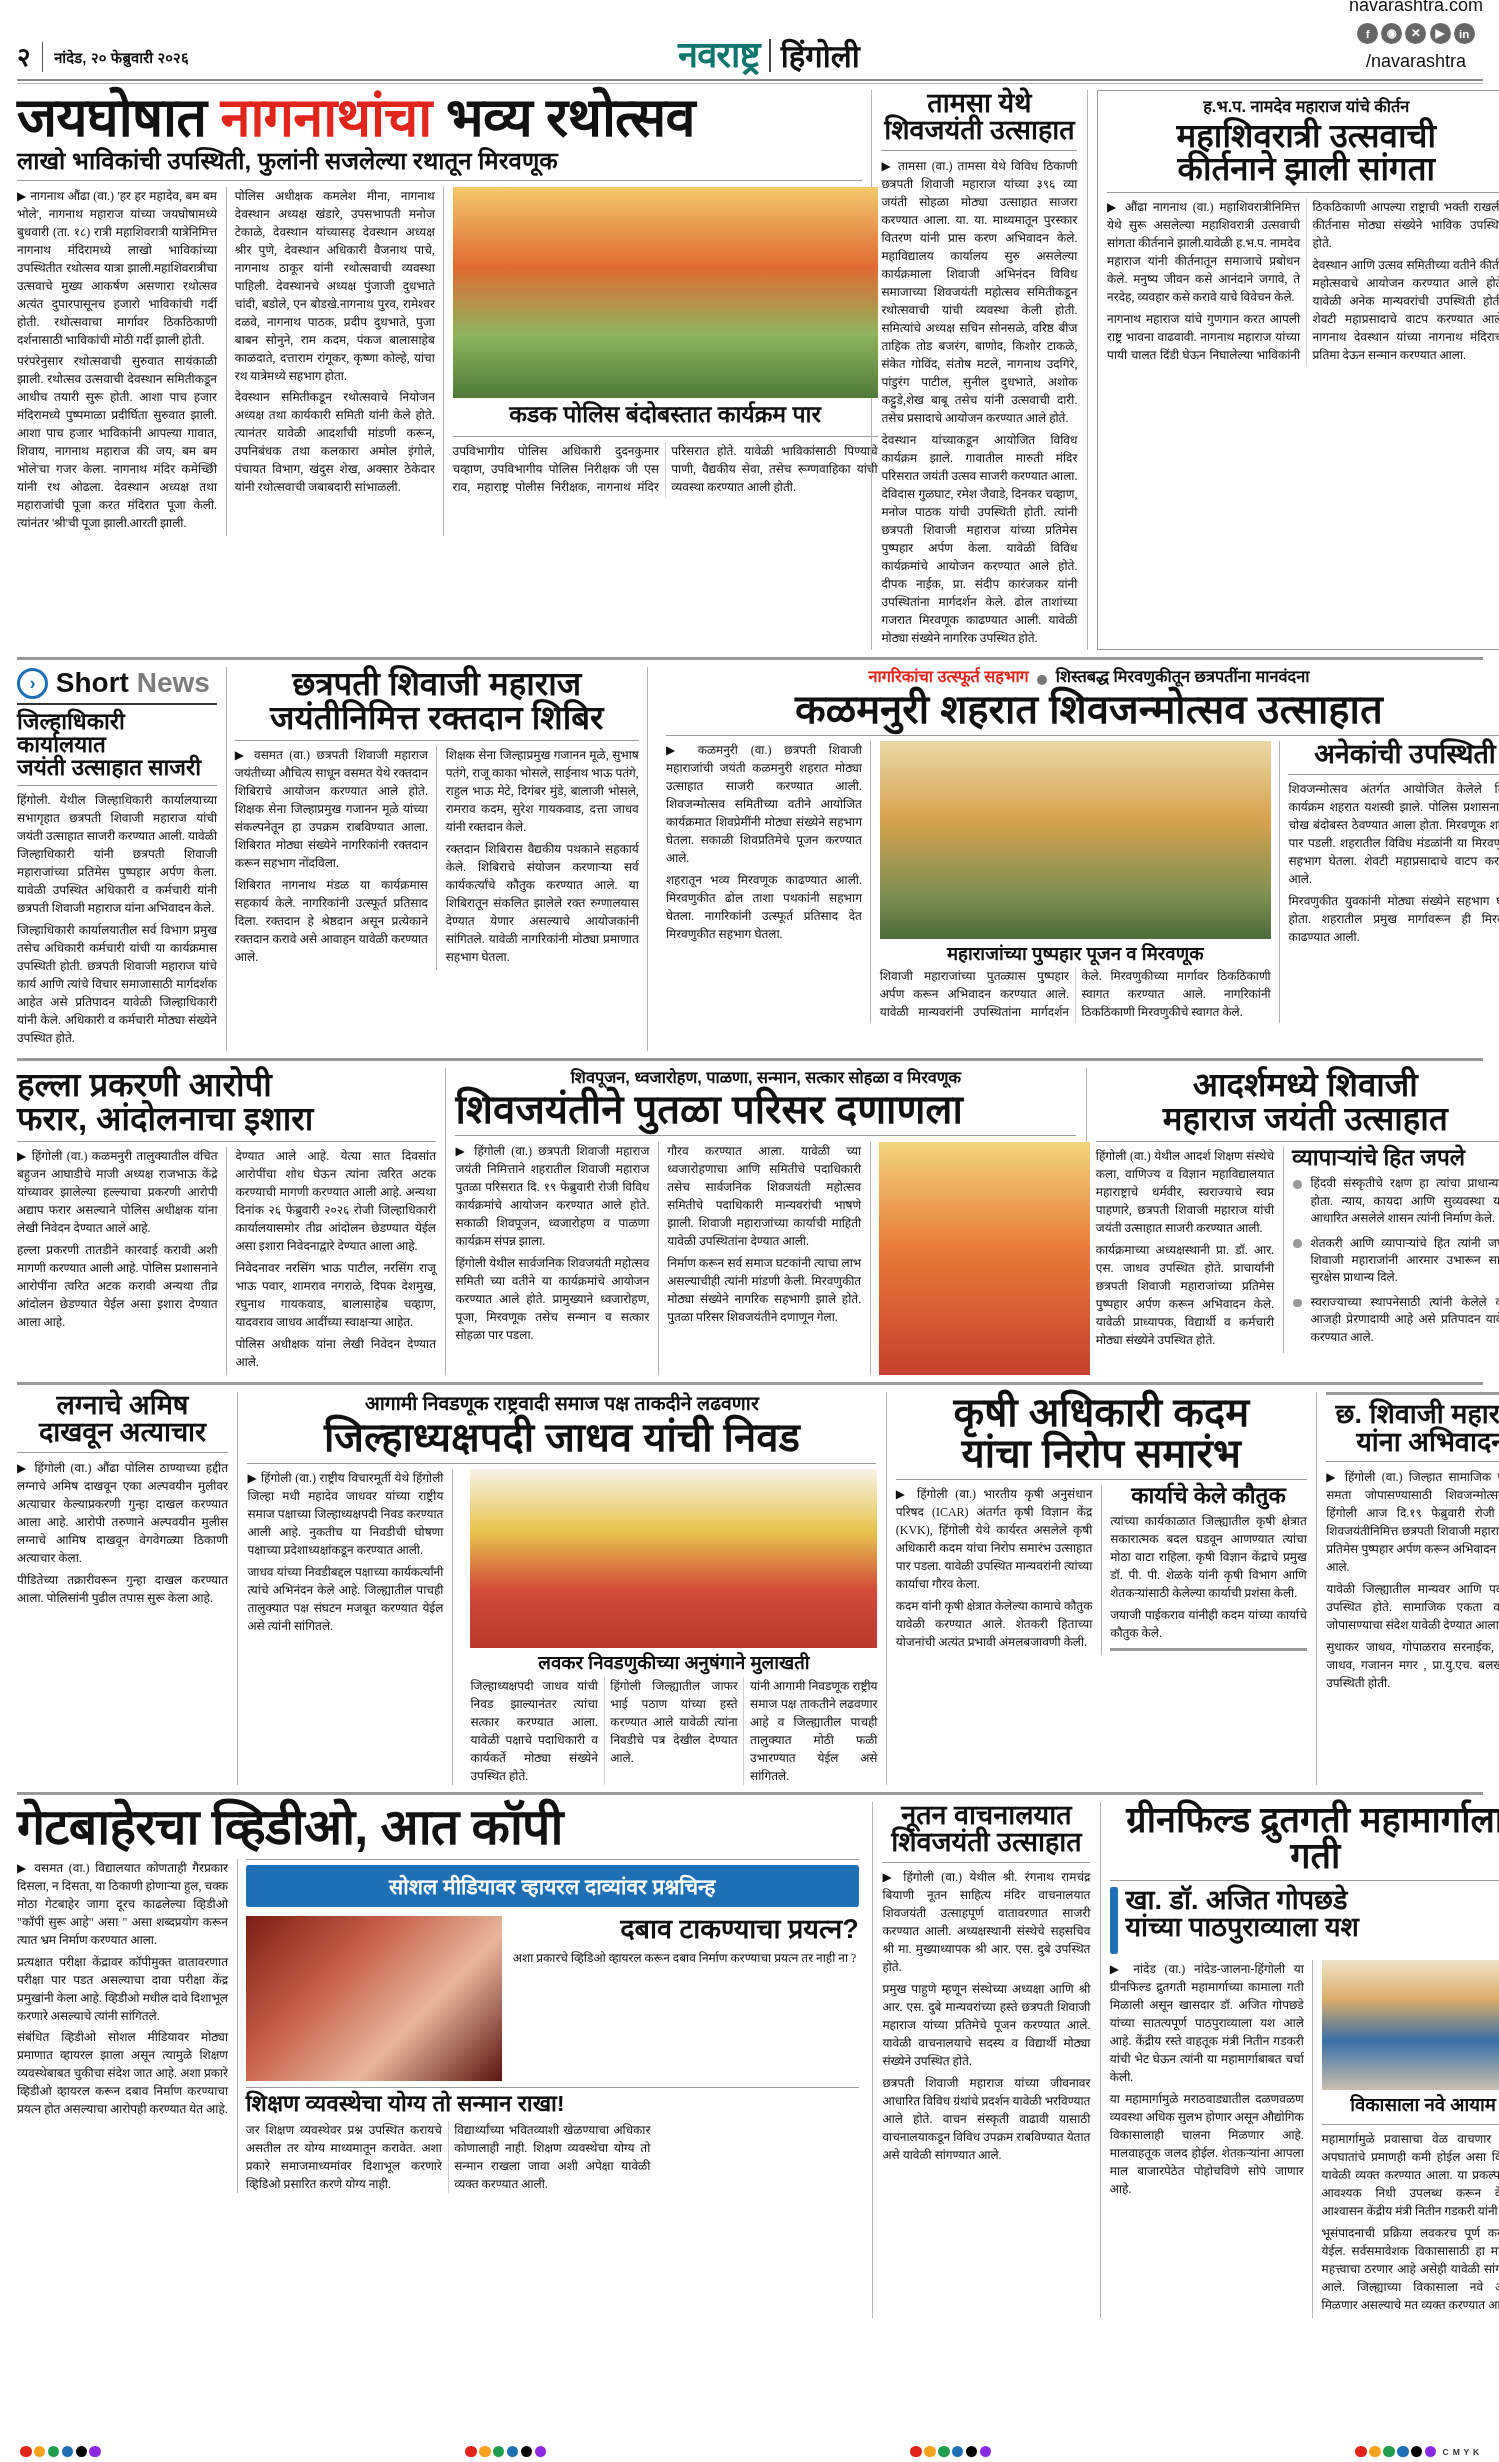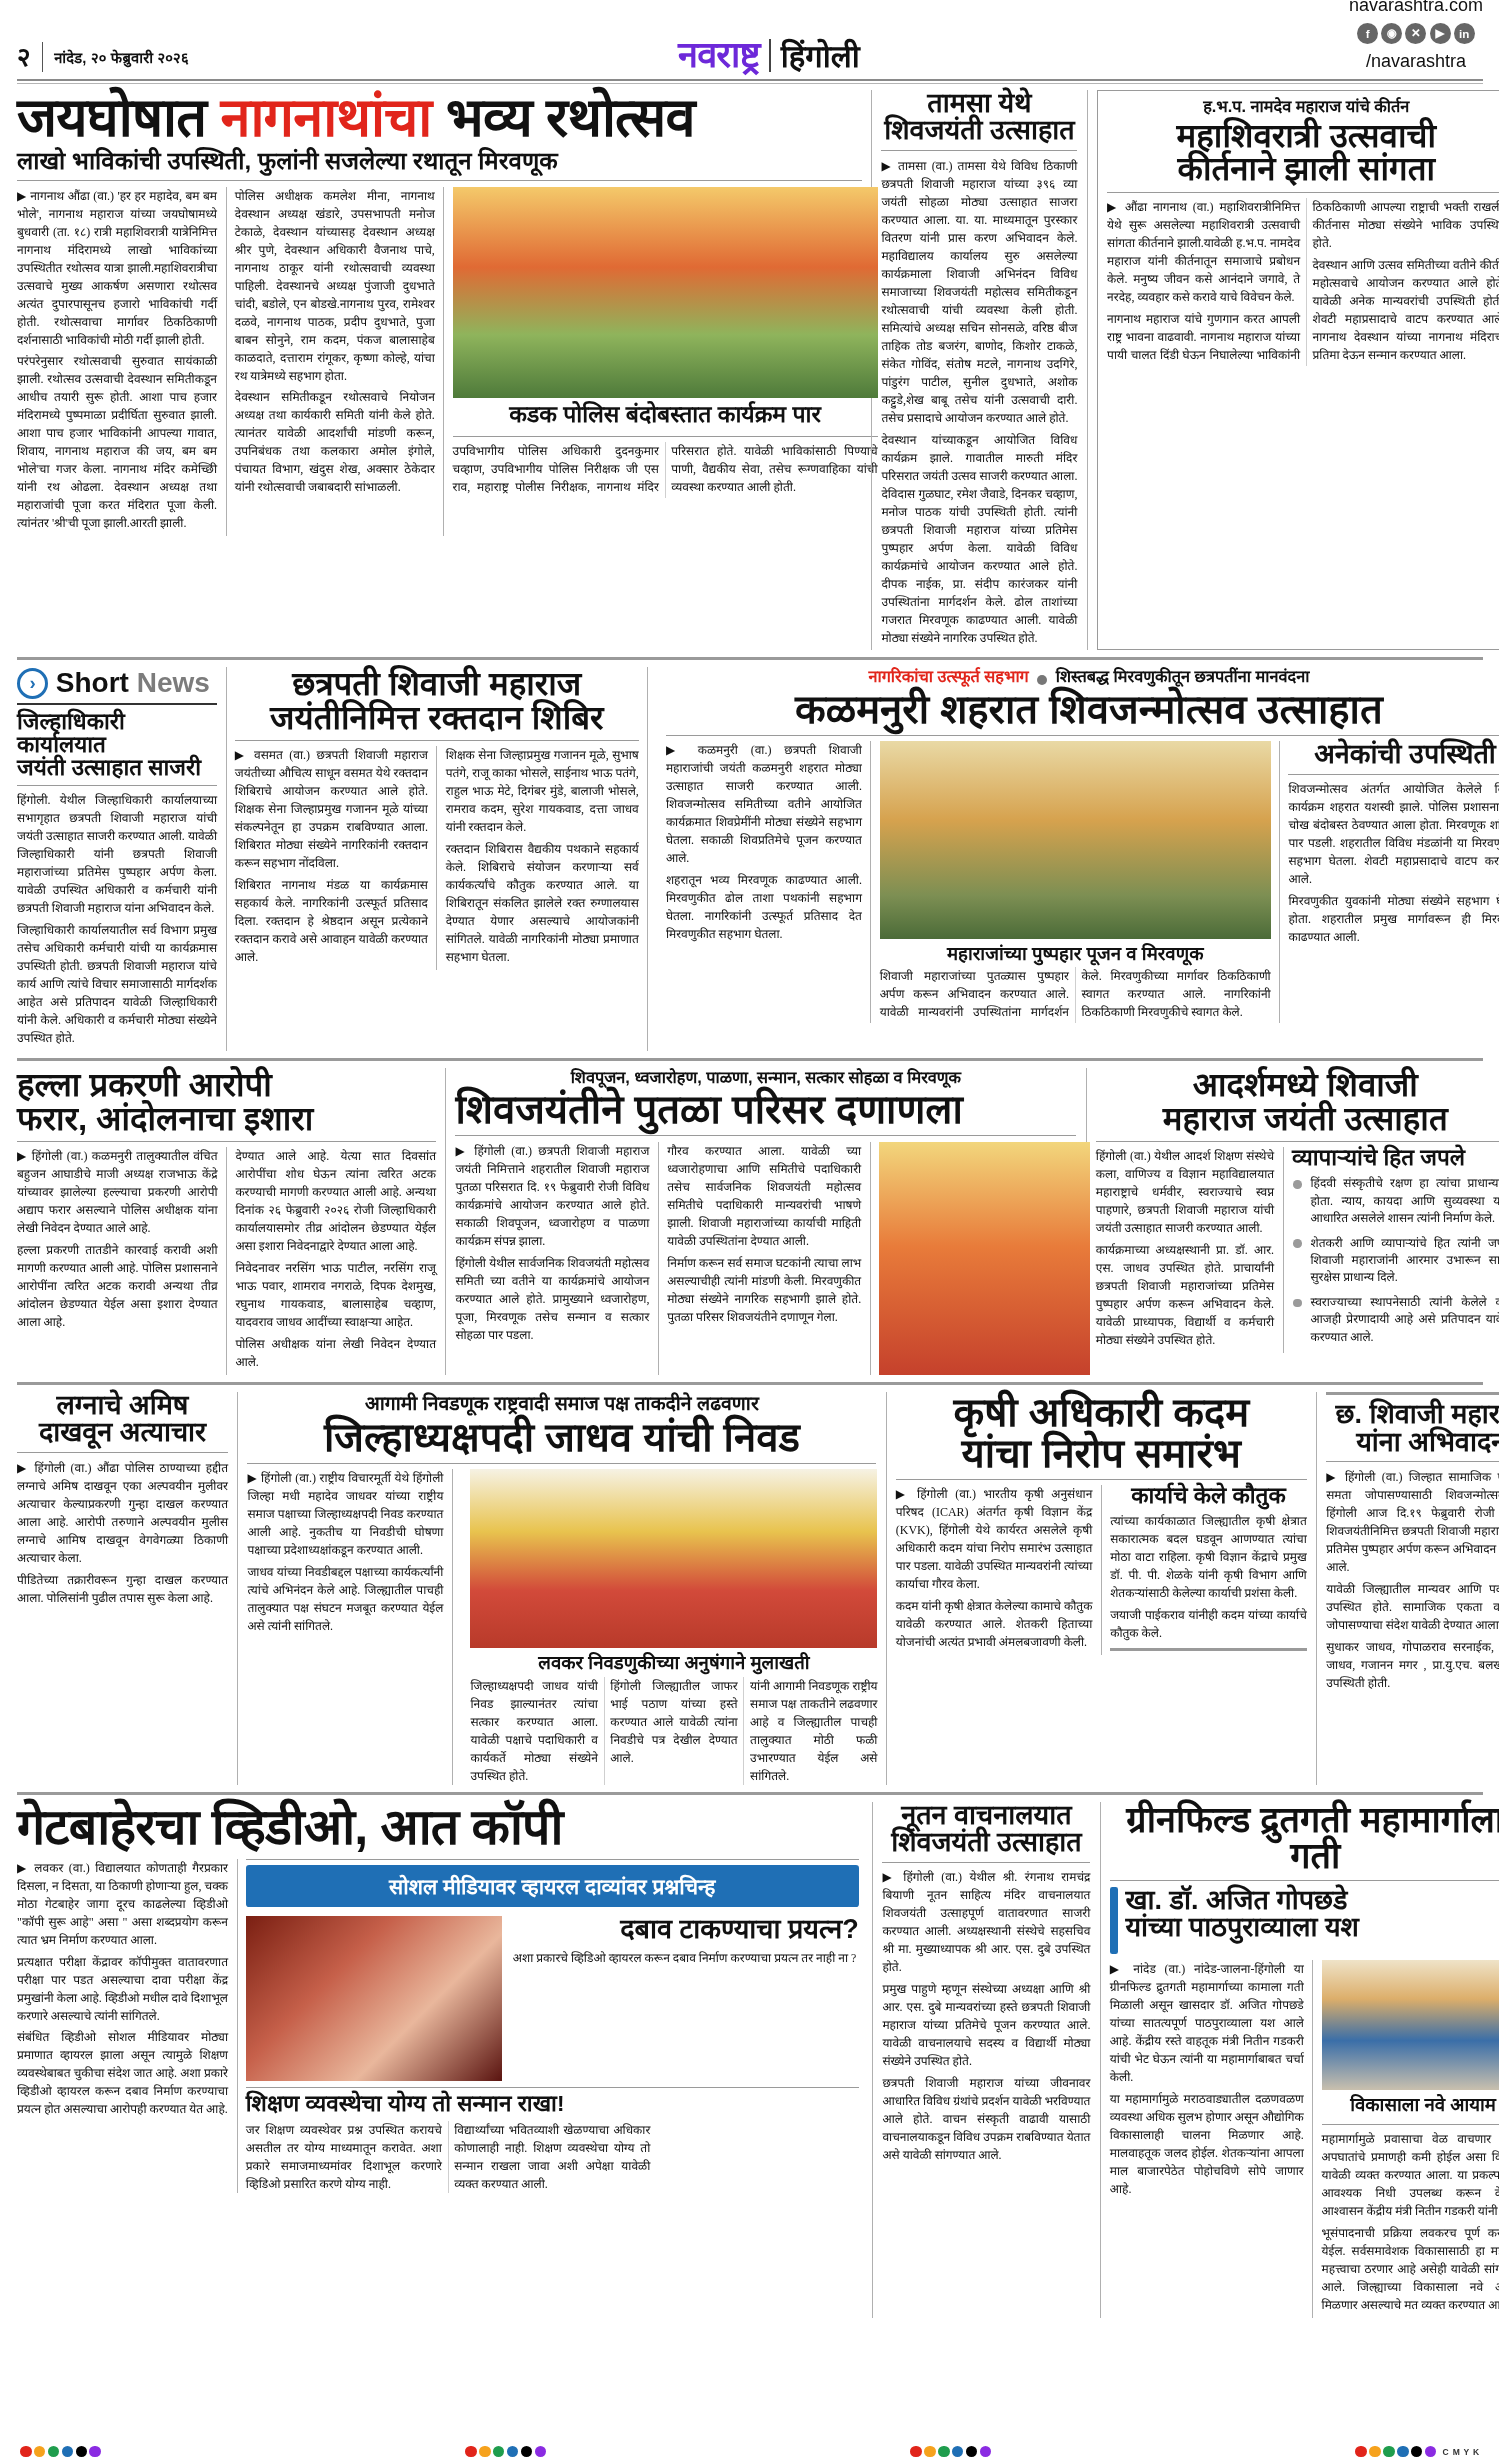--- a/index.html
+++ b/index.html
@@ -17,21 +17,21 @@
   }
   .page { width: 1500px; height: 2462px; padding: 14px 17px 0 17px; position: relative; }
 
   
   .masthead { display: flex; align-items: flex-end; justify-content: space-between; height: 61px; padding-bottom: 3.1px; }
   .mh-left { display: flex; align-items: center; gap: 11px; }
   .page-num { font-size: 26px; font-weight: 700; font-family: "Liberation Sans", sans-serif; line-height: 1; }
   .mh-divider { width: 1.6px; height: 29.5px; background: #555; }
   .dateline { font-size: 14.7px; font-weight: 700; font-family: "Liberation Sans", sans-serif; letter-spacing: 0.2px; }
   .mh-center { display: flex; align-items: flex-end; gap: 9.3px; }
-  .brand { font-size: 36px; font-weight: 900; color: #6d28d9; font-family: "Liberation Sans", sans-serif; letter-spacing: -0.8px; line-height: .95; margin-top: 44px; }
+  .brand { font-size: 36px; font-weight: 900; color: #0f766e; font-family: "Liberation Sans", sans-serif; letter-spacing: -0.8px; line-height: .95; margin-top: 44px; }
   .brand-bar { width: 2.3px; height: 33px; background: #444; }
   .edition { font-size: 31px; font-weight: 900; font-family: "Liberation Sans", sans-serif; line-height: .95; }
   .mh-right { display: flex; align-items: center; gap: 7px; font-family: "Liberation Sans", sans-serif; flex-direction: column; }
   .site { font-size: 18px; }
   .handle { font-size: 18px; }
   .soc { display: flex; gap: 3.1px; }
   .soc i { width: 21px; height: 21px; border-radius: 50%; background: #666; color: #fff; display: inline-flex;
            align-items: center; justify-content: center; font-size: 11.6px; font-style: normal; font-weight: 700; }
   .rule-double { border-top: 2.3px solid #8a8a8a; border-bottom: 1.6px solid #b5b5b5; height: 4.7px; margin: 3.9px 0 6.2px 0; }
 
@@ -420,21 +420,21 @@
   </div>
 
   <div class="hr-thick"></div>
 
   <div style="display:grid;grid-template-columns:846px 0.8px 208px 0.8px 411px;gap:0 9.3px;">
 
     <div>
       <div class="hl hl-xxl" style="font-size:50px;margin-bottom:6.2px;">गेटबाहेरचा व्हिडीओ, आत कॉपी</div>
       <div style="display:grid;grid-template-columns:211px 0.8px 613px;gap:0 8.5px;">
         <div class="body-txt">
-          <p>▶ लवकर (वा.) विद्यालयात कोणताही गैरप्रकार दिसला, न दिसता, या ठिकाणी होणाऱ्या हुल, चक्क मोठा गेटबाहेर जागा दूरच काढलेल्या व्हिडीओ "कॉपी सुरू आहे" असा " असा शब्दप्रयोग करून त्यात भ्रम निर्माण करण्यात आला.</p>
+          <p>▶ वसमत (वा.) विद्यालयात कोणताही गैरप्रकार दिसला, न दिसता, या ठिकाणी होणाऱ्या हुल, चक्क मोठा गेटबाहेर जागा दूरच काढलेल्या व्हिडीओ "कॉपी सुरू आहे" असा " असा शब्दप्रयोग करून त्यात भ्रम निर्माण करण्यात आला.</p>
           <p>प्रत्यक्षात परीक्षा केंद्रावर कॉपीमुक्त वातावरणात परीक्षा पार पडत असल्याचा दावा परीक्षा केंद्र प्रमुखांनी केला आहे. व्हिडीओ मधील दावे दिशाभूल करणारे असल्याचे त्यांनी सांगितले.</p>
           <p>संबंधित व्हिडीओ सोशल मीडियावर मोठ्या प्रमाणात व्हायरल झाला असून त्यामुळे शिक्षण व्यवस्थेबाबत चुकीचा संदेश जात आहे. अशा प्रकारे व्हिडीओ व्हायरल करून दबाव निर्माण करण्याचा प्रयत्न होत असल्याचा आरोपही करण्यात येत आहे.</p>
         </div>
         <div class="vrule"></div>
         <div>
           <div class="hr-thin" style="margin-top:0;"></div>
           <div class="bluebar">सोशल मीडियावर व्हायरल दाव्यांवर प्रश्नचिन्ह</div>
           <div style="display:grid;grid-template-columns:256px 1fr;gap:0 11px;margin-top:9.3px;">
             <div class="photo ph-hand" style="height:165px;"></div>
             <div>

